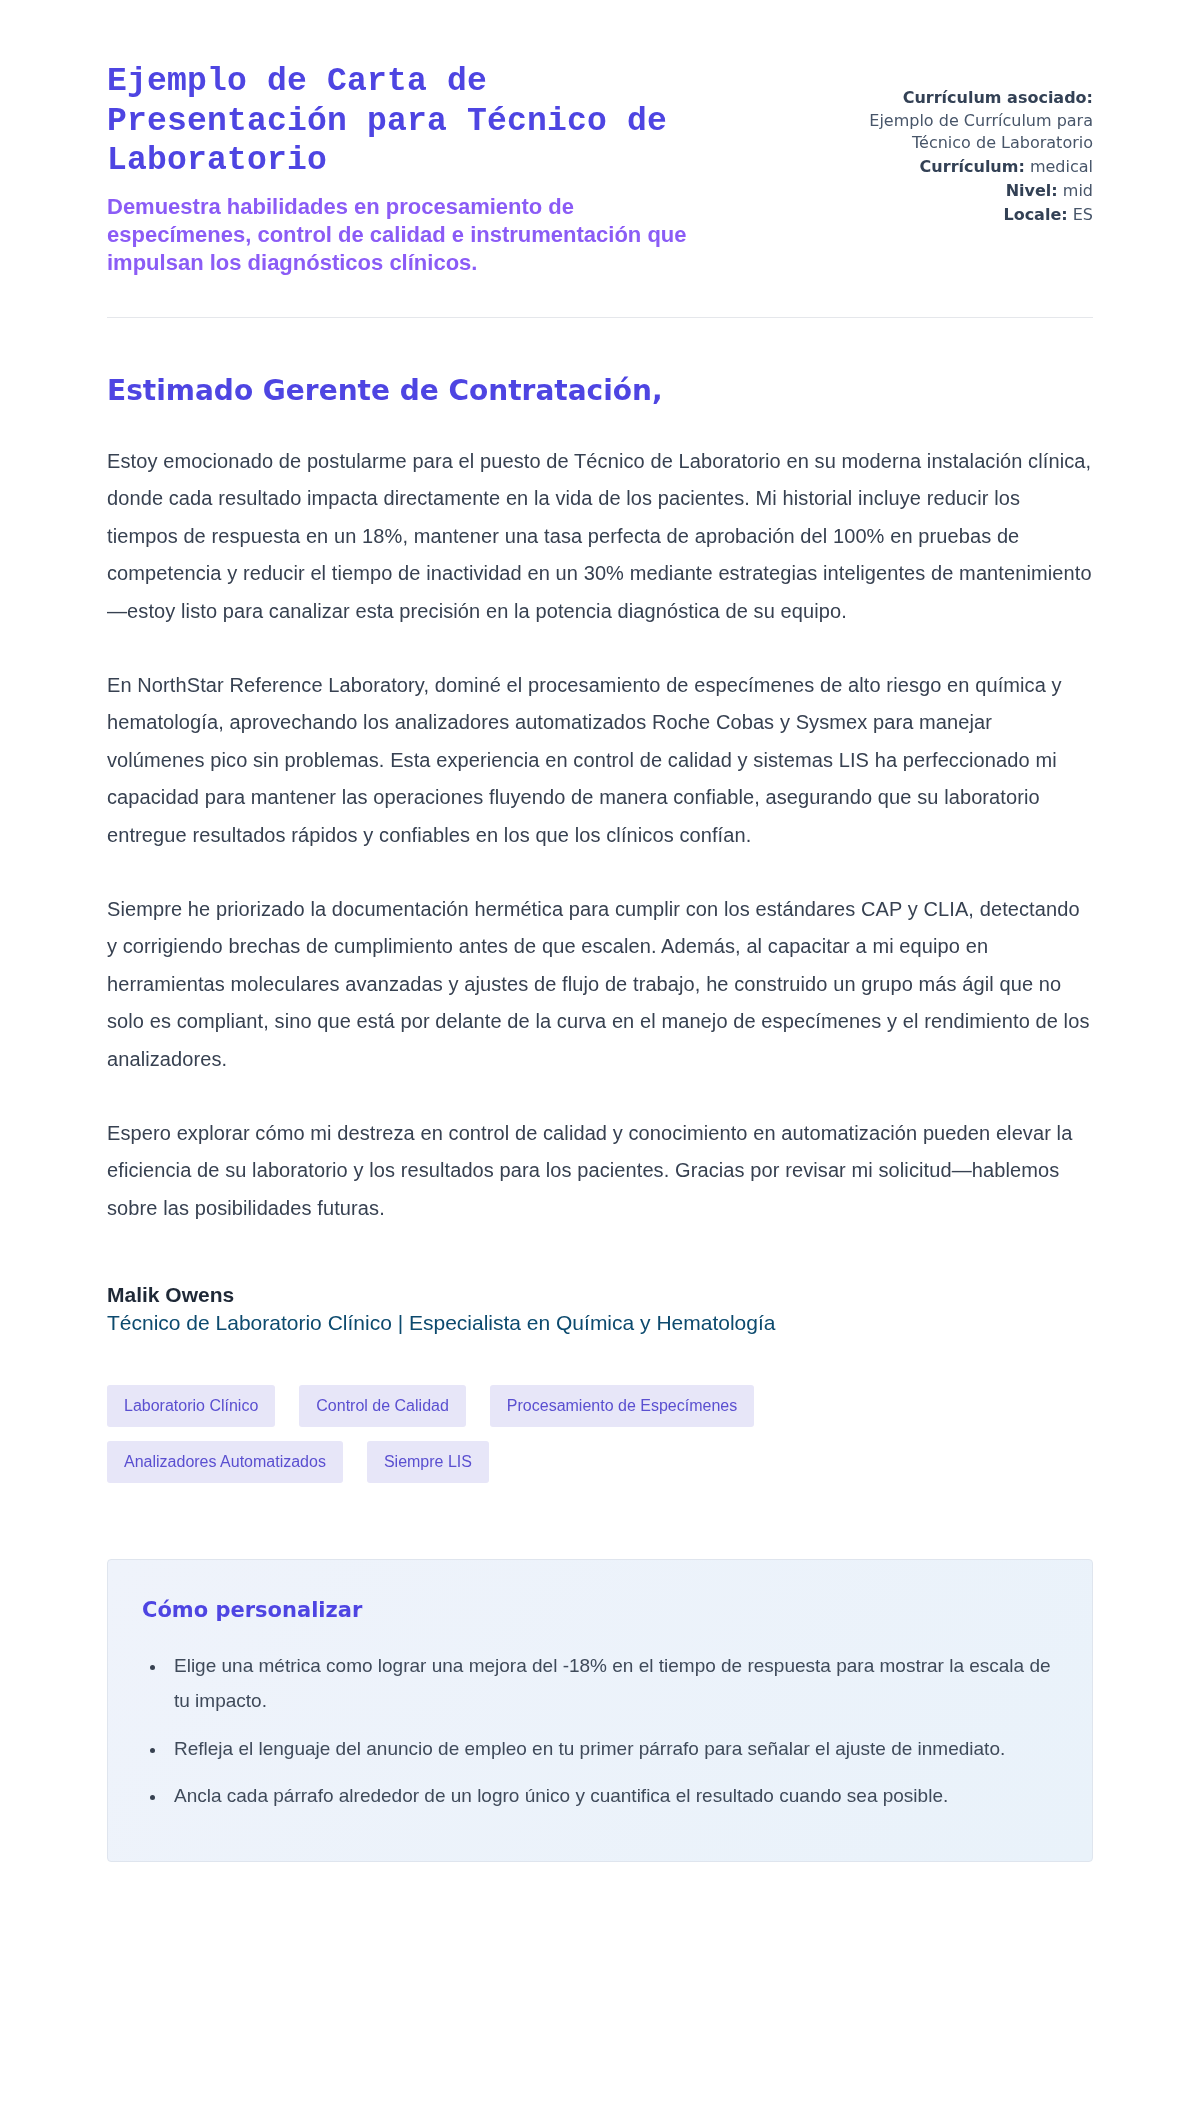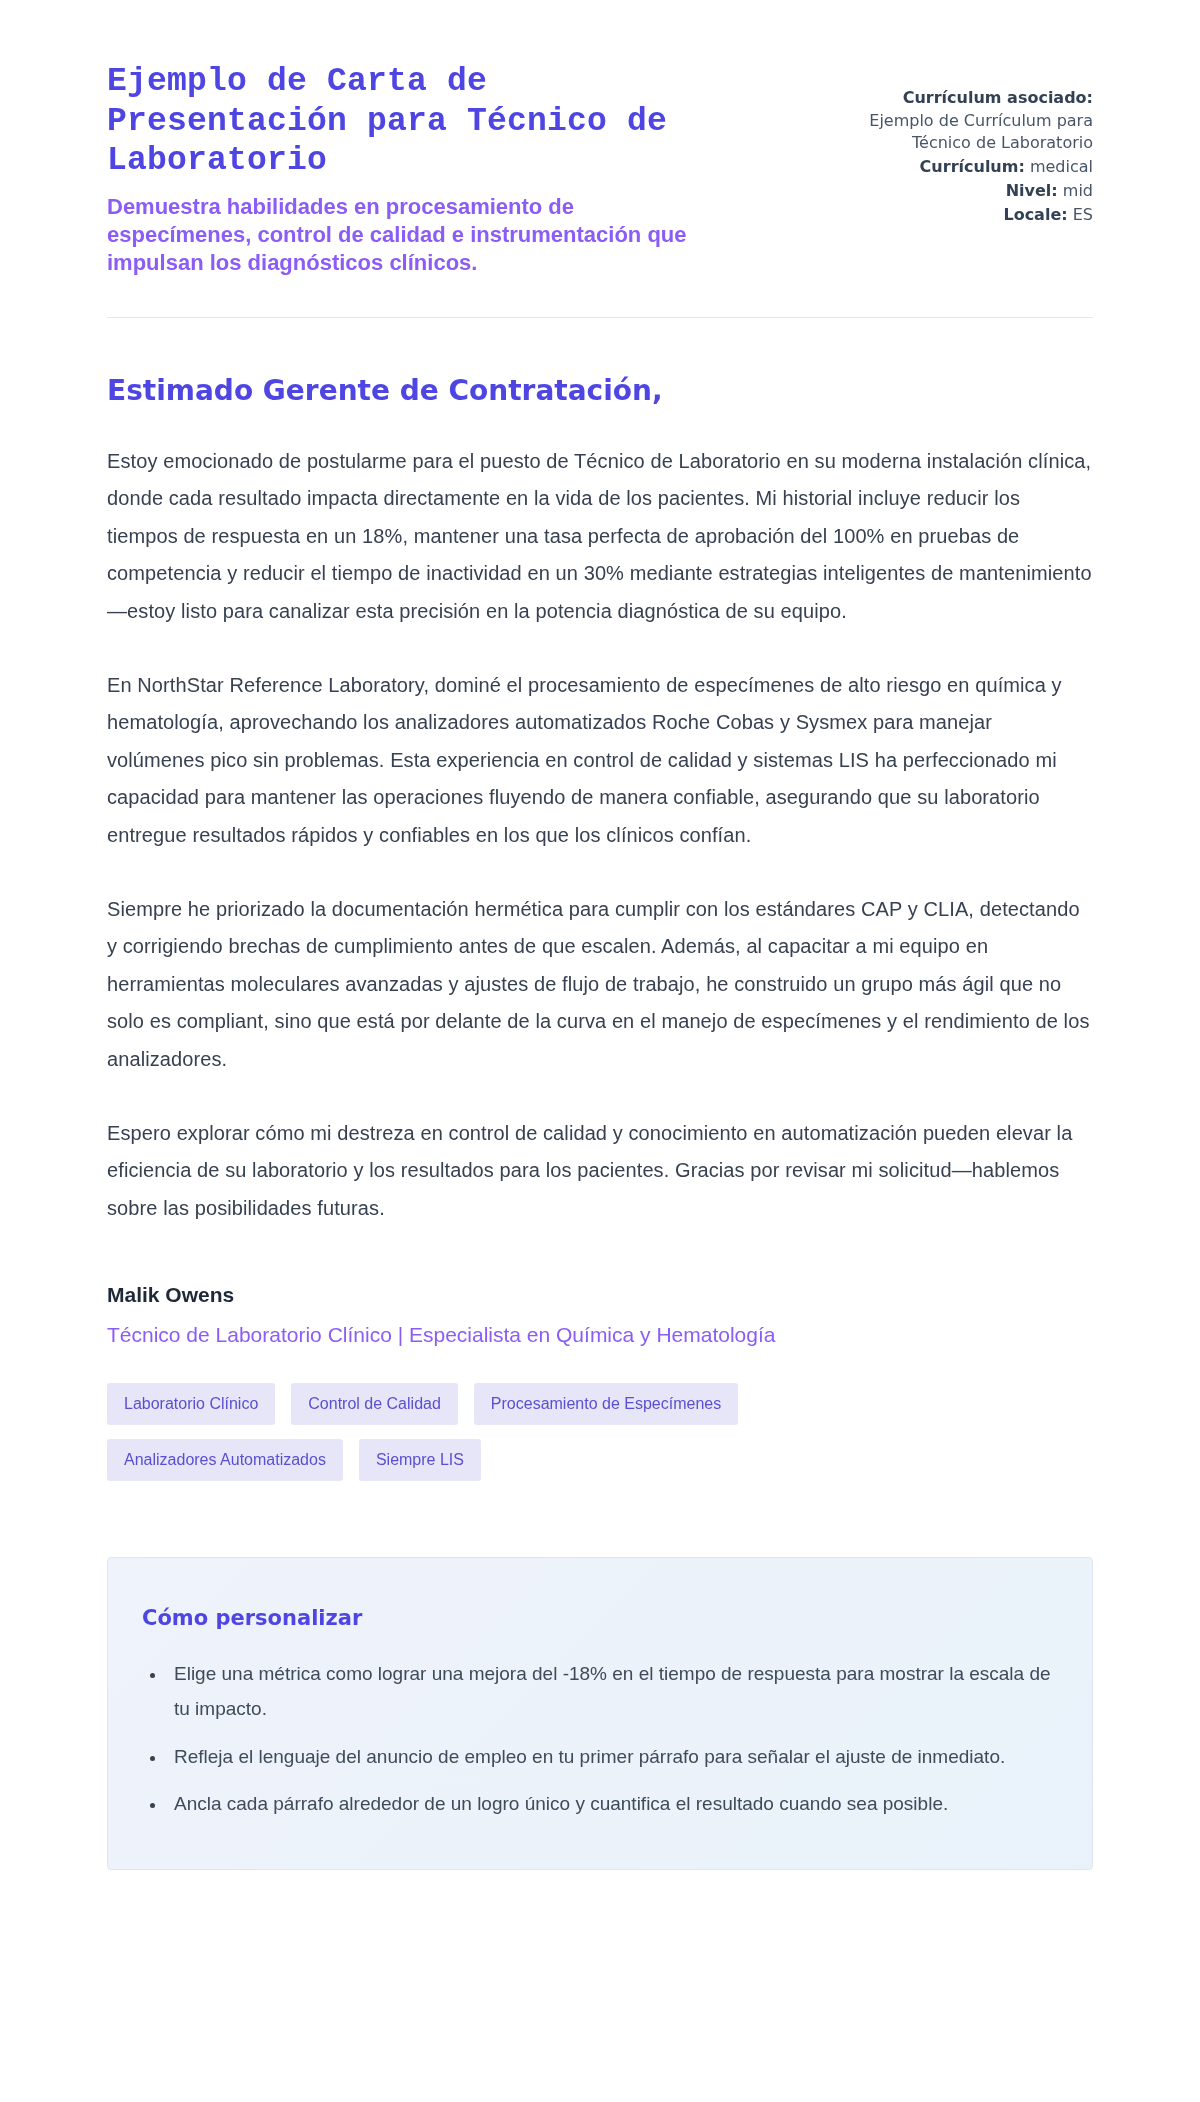--- a/index.html
+++ b/index.html
@@ -76,52 +76,52 @@
     color: #374151;
     letter-spacing: 0.1px;
   }
   .signature-name {
     margin-top: 56px;
     font-size: 21px;
     font-weight: bold;
     color: #1f2937;
   }
   .signature-role {
-    margin-top: 16px;
+    margin-top: 4px;
     font-size: 21px;
-    color: #8b5cf6;
+    color: #0c4a6e;
   }
 
   
   .tags {
-    margin-top: 36px;
+    margin-top: 50px;
     display: flex;
     flex-wrap: wrap;
-    gap: 14px 16px;
+    gap: 14px 24px;
     width: 700px;
   }
   .tag-chip {
     display: inline-block;
     background: #e7e6f8;
     color: #5a4fd0;
     font-size: 16px;
     line-height: 1;
     padding: 13px 17px;
     border-radius: 3px;
     white-space: nowrap;
     cursor: pointer;
   }
 
   
   .tips-box {
     margin-top: 76px;
     border: 1px solid #dfe5ee;
     border-radius: 4px;
     background: linear-gradient(135deg, #eff3fb 0%, #e9f2fa 100%);
-    padding: 48px 34px 36px 34px;
+    padding: 38px 34px 36px 34px;
   }
   .tips-heading {
     font-family: "DejaVu Sans", sans-serif;
     font-size: 21px;
     font-weight: bold;
     color: #4e45e2;
   }
   .tips-list {
     margin-top: 26px;
     padding-left: 24px;

